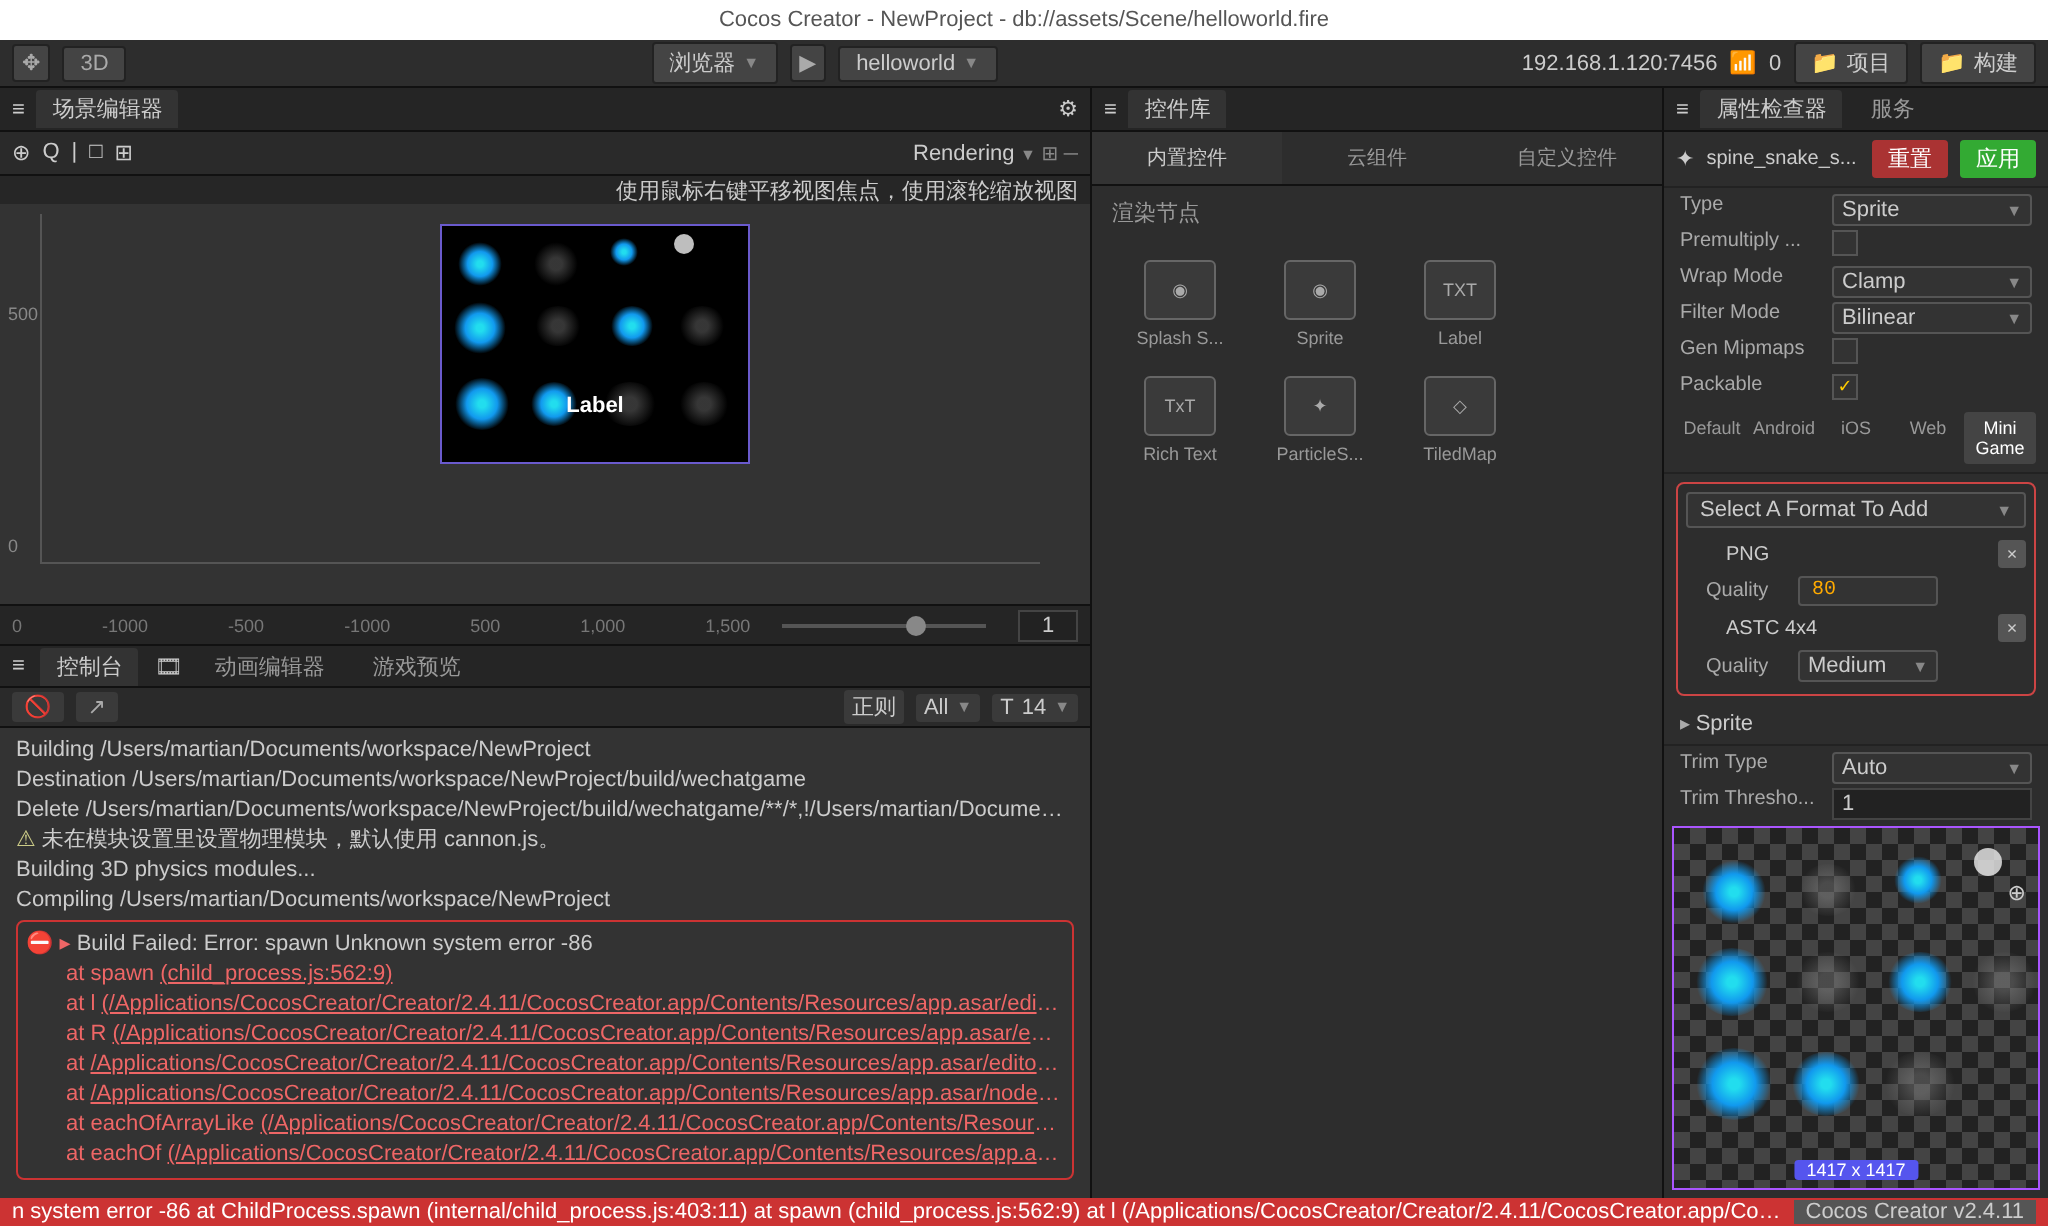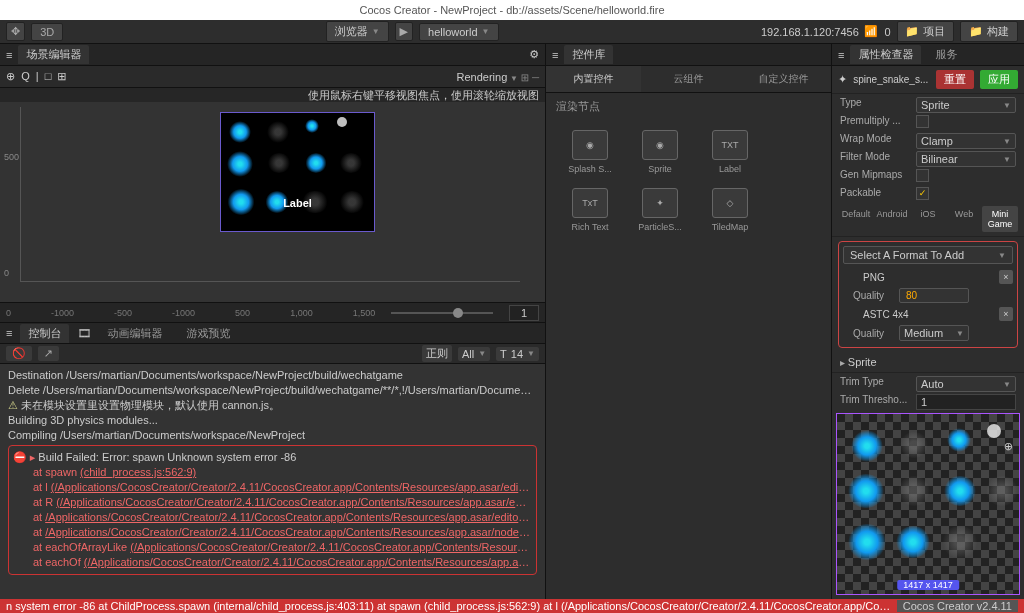--- a/index.html
+++ b/index.html
@@ -63,21 +63,21 @@
 .checkbox.on::after { content:"✓"; color:#fc0; font-size:9px; display:block; text-align:center; line-height:11px; }
 .platform-tabs { display:flex; padding:4px 6px; gap:0; border-bottom:1px solid #222; }
 .plat-tab { flex:1; text-align:center; padding:3px 2px; font-size:9px; color:#999; }
 .plat-tab.active { background:#444; color:#fff; border-radius:2px; }
 .format-box { border:1px solid #c44; border-radius:4px; margin:4px 6px; padding:4px; }
 .fmt-select { background:#333; border:1px solid #555; border-radius:2px; padding:2px 6px; display:flex; justify-content:space-between; align-items:center; margin-bottom:4px; }
 .fmt-row { display:flex; align-items:center; gap:6px; padding:2px 0; }
 .fmt-name { flex:1; font-size:10px;padding-left:20px; }
 .fmt-x { width:14px; height:14px; background:#555; border-radius:2px; text-align:center; line-height:14px; font-size:9px; }
 .fmt-q { background:#333; border:1px solid #555; padding:1px 6px; border-radius:2px; font-size:10px; width:70px; }
-.fmt-q.orange { color:#fa0; }
+.fmt-q.orange { color:#fa0;font-family:Liberation Mono, monospace; }
 .section-head { padding:4px 8px; color:#aaa; font-size:10px; border-bottom:1px solid #222; }
 .preview { flex:1; margin:4px; border:1px solid #a5f; background:#222; position:relative; overflow:hidden; }
 .preview-grid { position:absolute; inset:0; background-image:linear-gradient(45deg,#444 25%,transparent 25%),linear-gradient(-45deg,#444 25%,transparent 25%),linear-gradient(45deg,transparent 75%,#444 75%),linear-gradient(-45deg,transparent 75%,#444 75%); background-size:16px 16px; background-position:0 0,0 8px,8px -8px,-8px 0; }
 .preview-size { position:absolute; bottom:4px; left:50%; transform:translateX(-50%); background:#55e; color:#fff; padding:0 6px; font-size:9px; border-radius:2px; }
 .bottom-status { position:absolute; bottom:0; left:0; right:0; height:14px; background:#c33; display:flex; align-items:center; padding:0 6px; font-size:9px; color:#fff; overflow:hidden; justify-content:space-between; }
 .bottom-status .st-left { white-space:nowrap; overflow:hidden; text-overflow:ellipsis; flex:1; color:#fff; }
 .bottom-status .st-right { background:#555; padding:0 6px; color:#ccc; margin-left:6px; }
 .mid-tabs3 { display:flex; border-bottom:1px solid #111; }
 .mid-tabs3 > div { flex:1; text-align:center; padding:6px 0; color:#999; font-size:10px; }
 .mid-tabs3 > div.active { background:#333; color:#ccc; }
@@ -184,20 +184,21 @@
           <span>正则</span>
         </div>
       <div class="select">
           <span>All</span>
           <span class="caret">▼</span>
         </div>
       <div class="select">T <span>14</span><span class="caret">▼</span></div>
     </div>
 
     <div class="console-body">
+      <div class="console-line">Building /Users/martian/Documents/workspace/NewProject</div>
       <div class="console-line">Destination /Users/martian/Documents/workspace/NewProject/build/wechatgame</div>
       <div class="console-line">Delete /Users/martian/Documents/workspace/NewProject/build/wechatgame/**/*,!/Users/martian/Documents/workspace/NewProject/build/wechatgame/game.json,!/U</div>
       <div class="console-line warn">⚠ <span>未在模块设置里设置物理模块，默认使用 cannon.js。</span></div>
       <div class="console-line">Building 3D physics modules...</div>
       <div class="console-line">Compiling /Users/martian/Documents/workspace/NewProject</div>
       <div class="err-box">
         <div class="console-line err">⛔ ▸ <span>Build Failed: Error: spawn Unknown system error -86</span></div>
         <div id="stack">
             <div class="console-line err" style="padding-left: 20px;">at spawn  <span class="err-link">(child_process.js:562:9)</span></div>
             <div class="console-line err" style="padding-left: 20px;">at l  <span class="err-link">(/Applications/CocosCreator/Creator/2.4.11/CocosCreator.app/Contents/Resources/app.asar/editor/page/build/texture-compress.ccc:1:322)</span></div>

